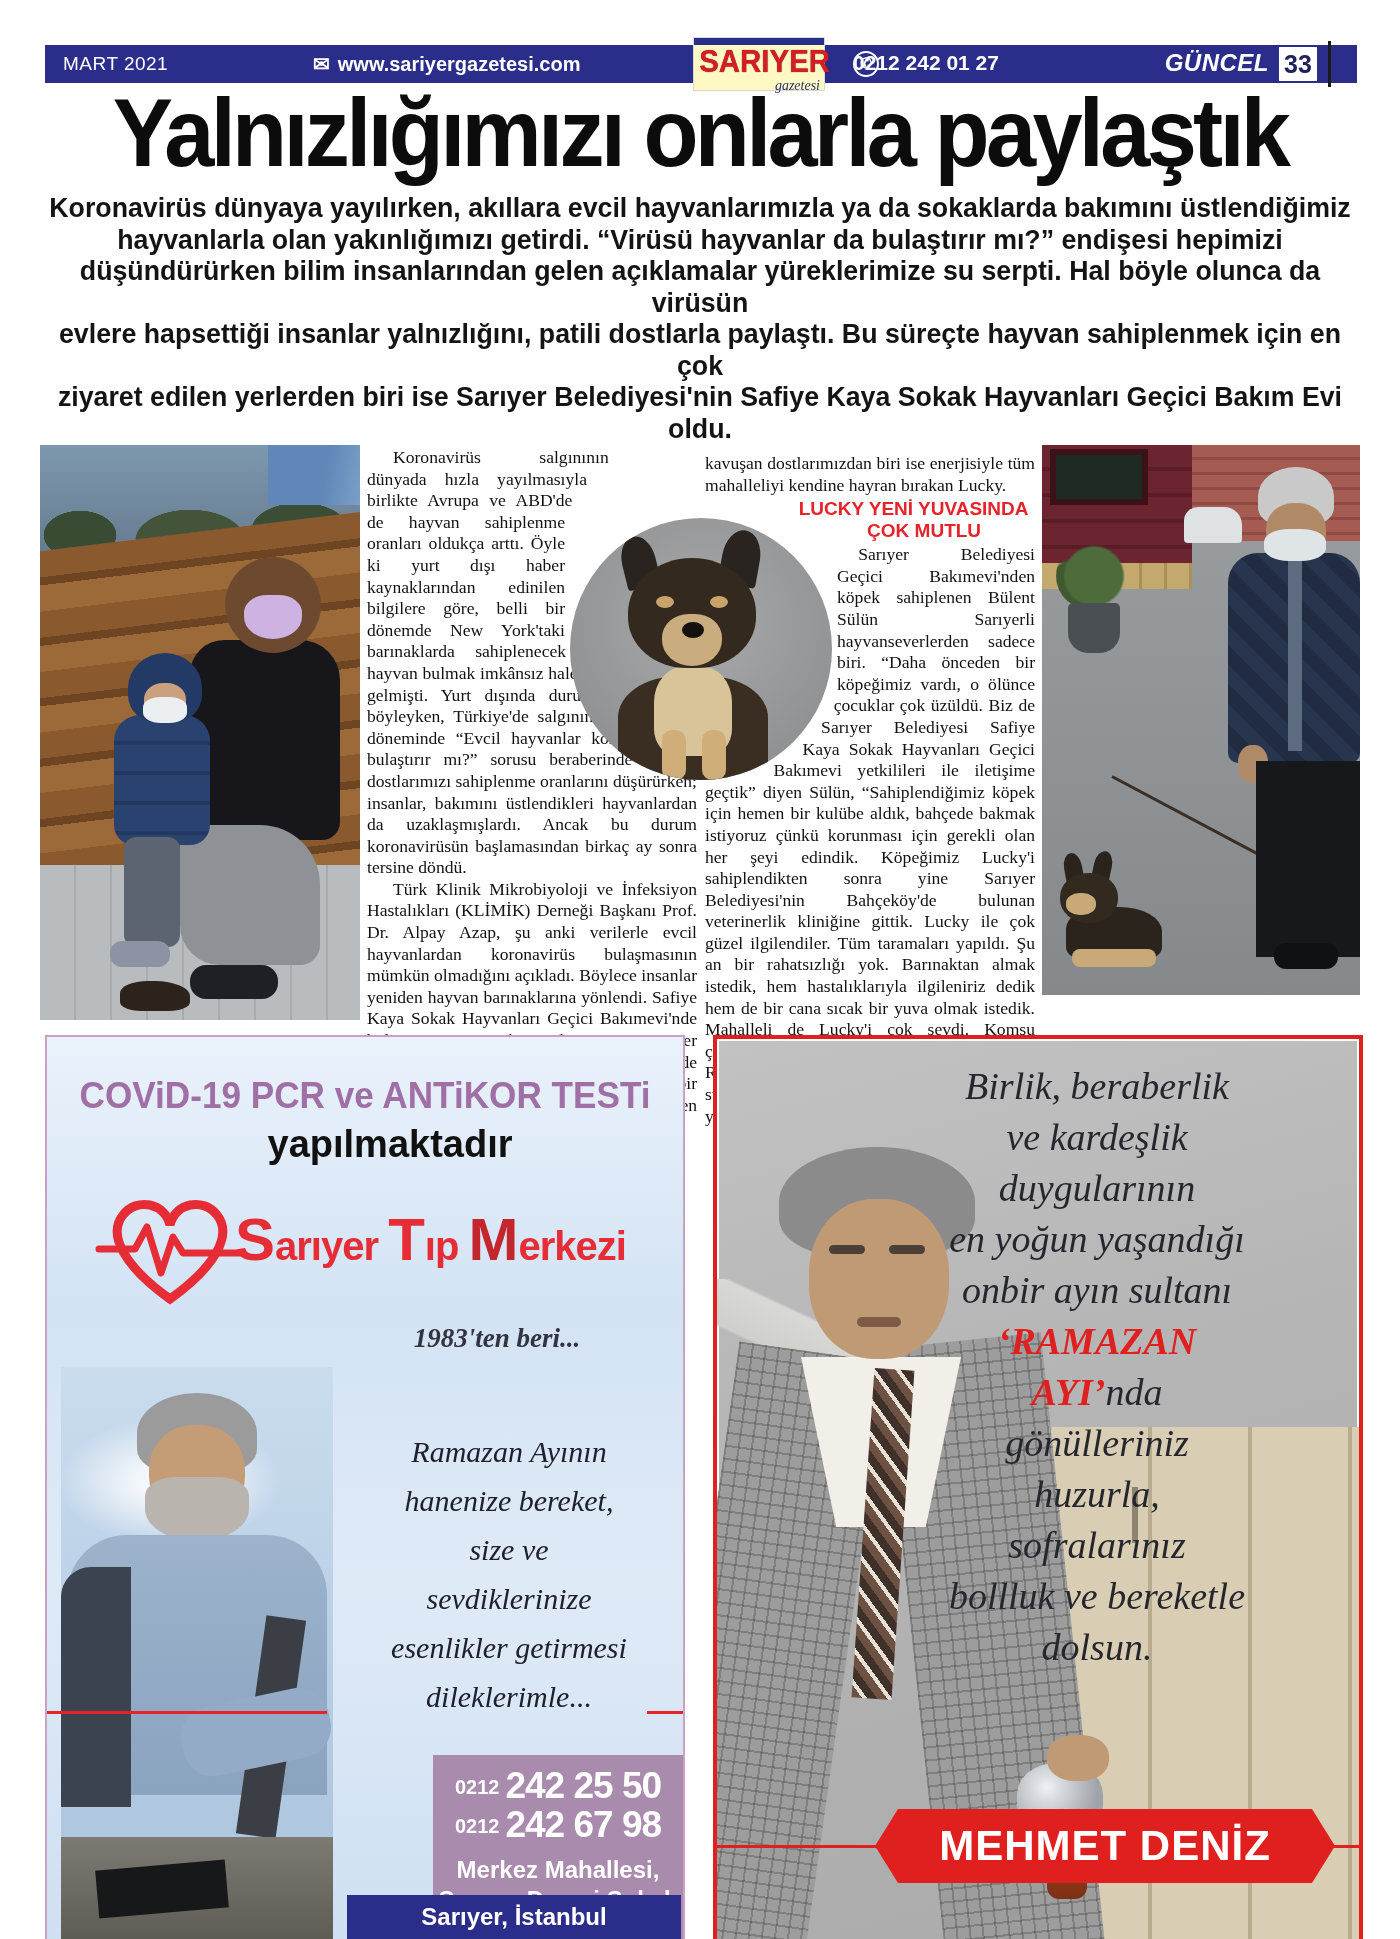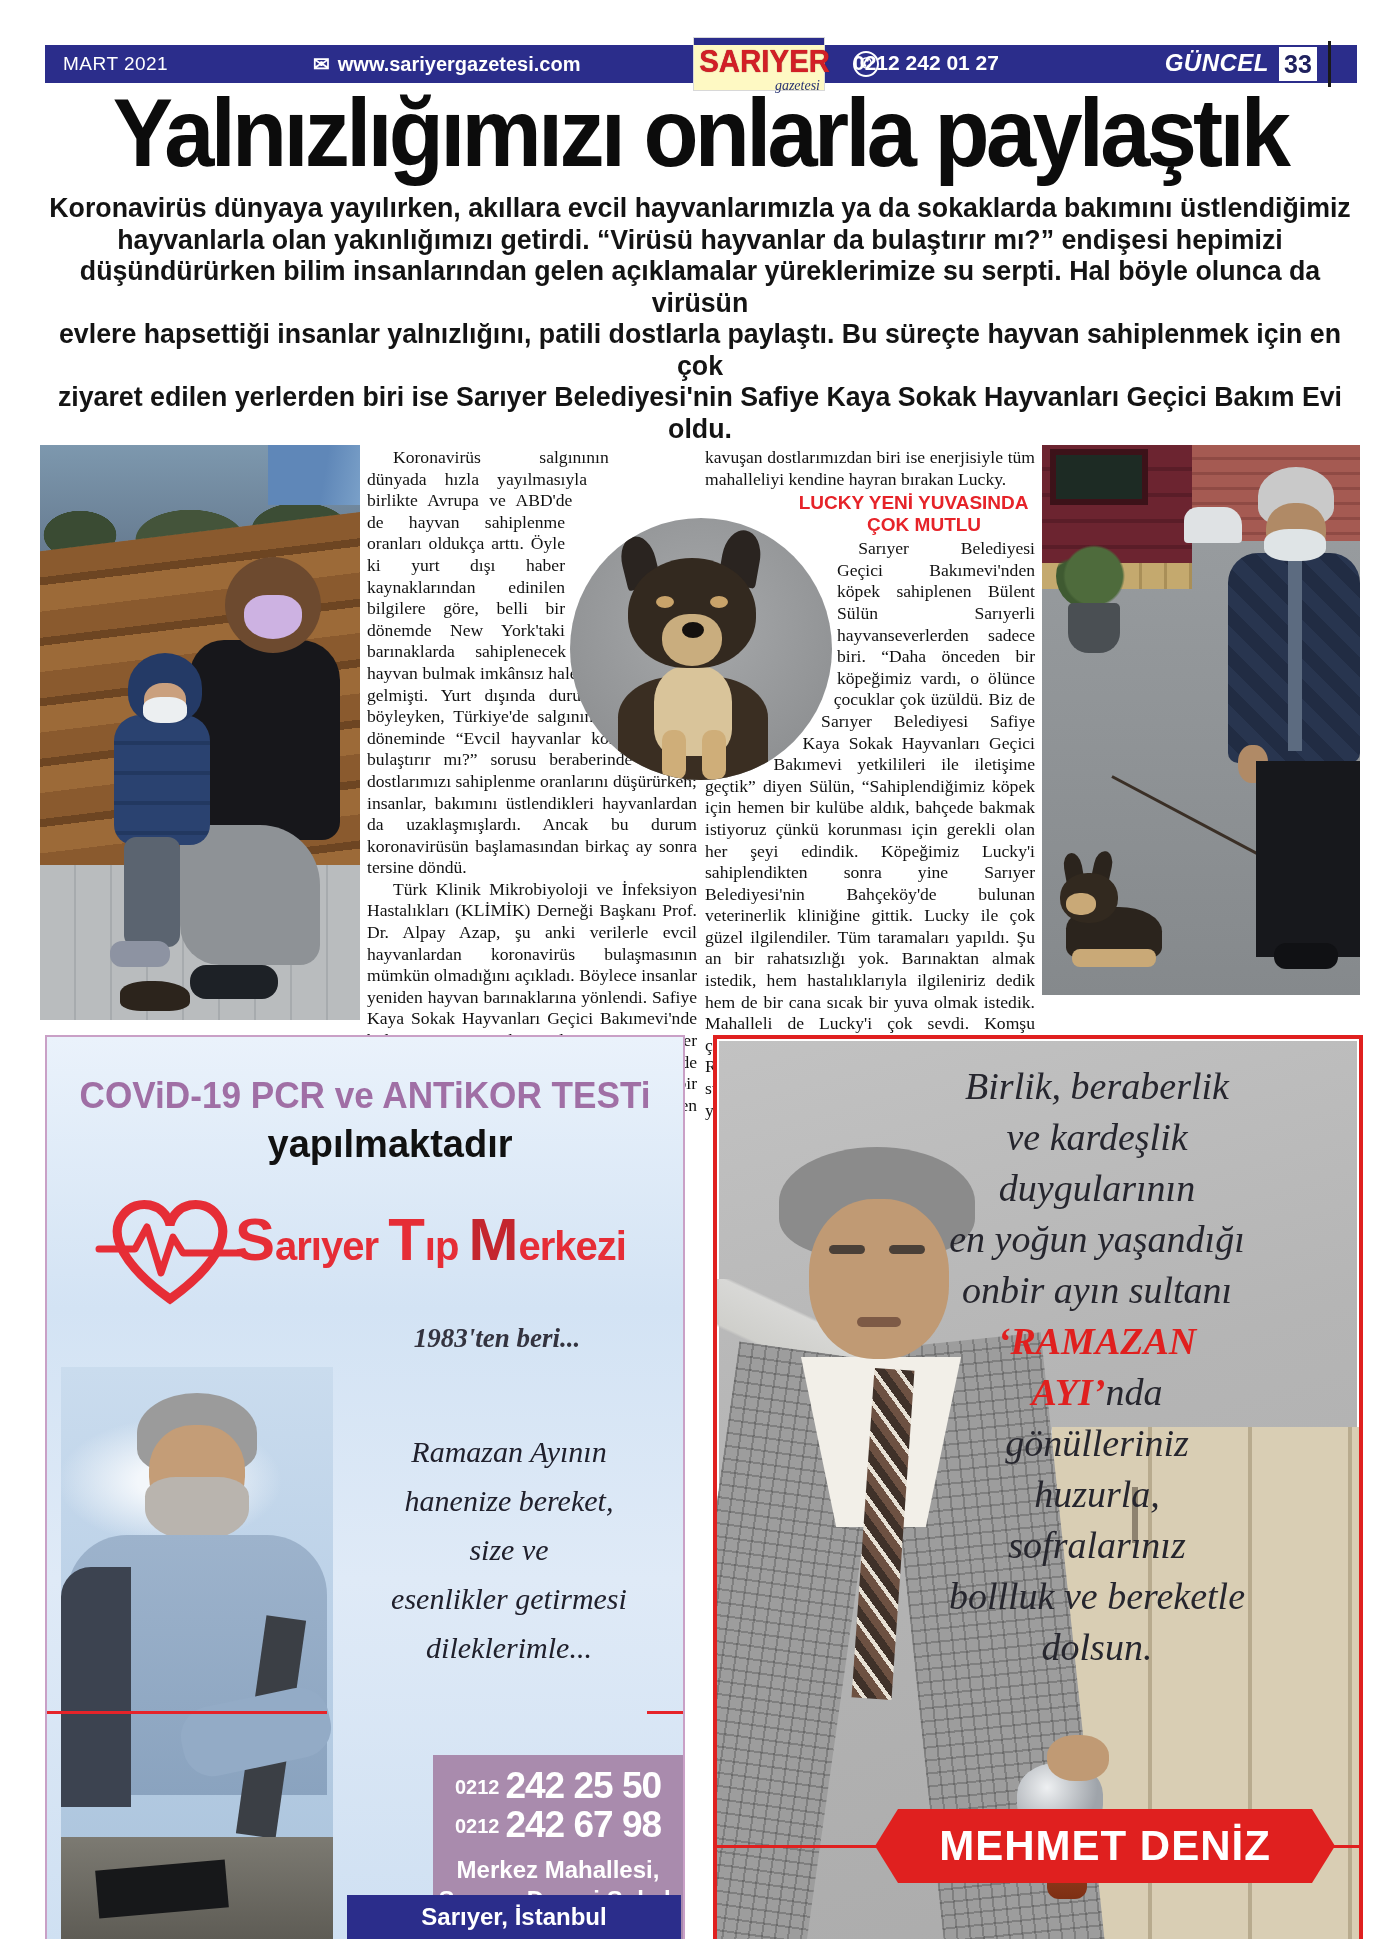--- a/index.html
+++ b/index.html
@@ -35,21 +35,21 @@
             letter-spacing:-4px;transform:scaleX(.93);transform-origin:center;}
   .lede{position:absolute;left:35px;top:193px;width:1330px;font-family:"Liberation Sans",sans-serif;
         font-weight:bold;color:#141414;font-size:27px;}
   .lede div{text-align:center;line-height:31.5px;transform:scaleX(.99);}
 
   
   .col{position:absolute;top:447px;width:330px;font-size:17.6px;line-height:21.6px;text-align:justify;}
   .col1{left:367px;}
   .col2{left:705px;}
   .col p{margin:0;text-indent:26px;}
-  .col p.noindent{text-indent:0;}
+  .col p.noindent{text-indent:0;margin-top:6px;}
   .spacer-right{float:right;width:132px;height:272px;margin-top:58px;
                 shape-outside:circle(141px at 136px 136px);shape-margin:6px;}
   .spacer-left{float:left;width:132px;height:272px;margin-top:25px;
                shape-outside:circle(141px at -4px 136px);shape-margin:6px;}
   .subhead{margin:2px 4px 2px 0;text-align:center;color:#e62329;font-family:"Liberation Sans",sans-serif;
            font-weight:bold;font-size:19px;line-height:22px;}
 
   
   .ph{position:absolute;overflow:hidden;}
   .ph > div{position:absolute;}
@@ -328,20 +328,21 @@
       <div class="dp-vest"></div>
       <div class="dp-chair"></div>
       <div class="dp-arm"></div>
       <div class="dp-desk"></div>
       <div class="dp-book"></div>
     </div>
     <div class="al-msg">
       <div>Ramazan Ayının</div>
       <div>hanenize bereket,</div>
       <div>size ve</div>
+      <div>sevdiklerinize</div>
       <div>esenlikler getirmesi</div>
       <div>dileklerimle...</div>
     </div>
     <div class="al-ribbon-line"></div>
     <div class="al-ribbon-line2"></div>
     <div class="al-contact">
       <div class="al-phone"><span class="pre">0212</span><span class="num">242 25 50</span></div>
       <div class="al-phone" style="margin-top:-2px;"><span class="pre">0212</span><span class="num">242 67 98</span></div>
       <div class="al-addr">
         <div>Merkez Mahallesi,</div>

